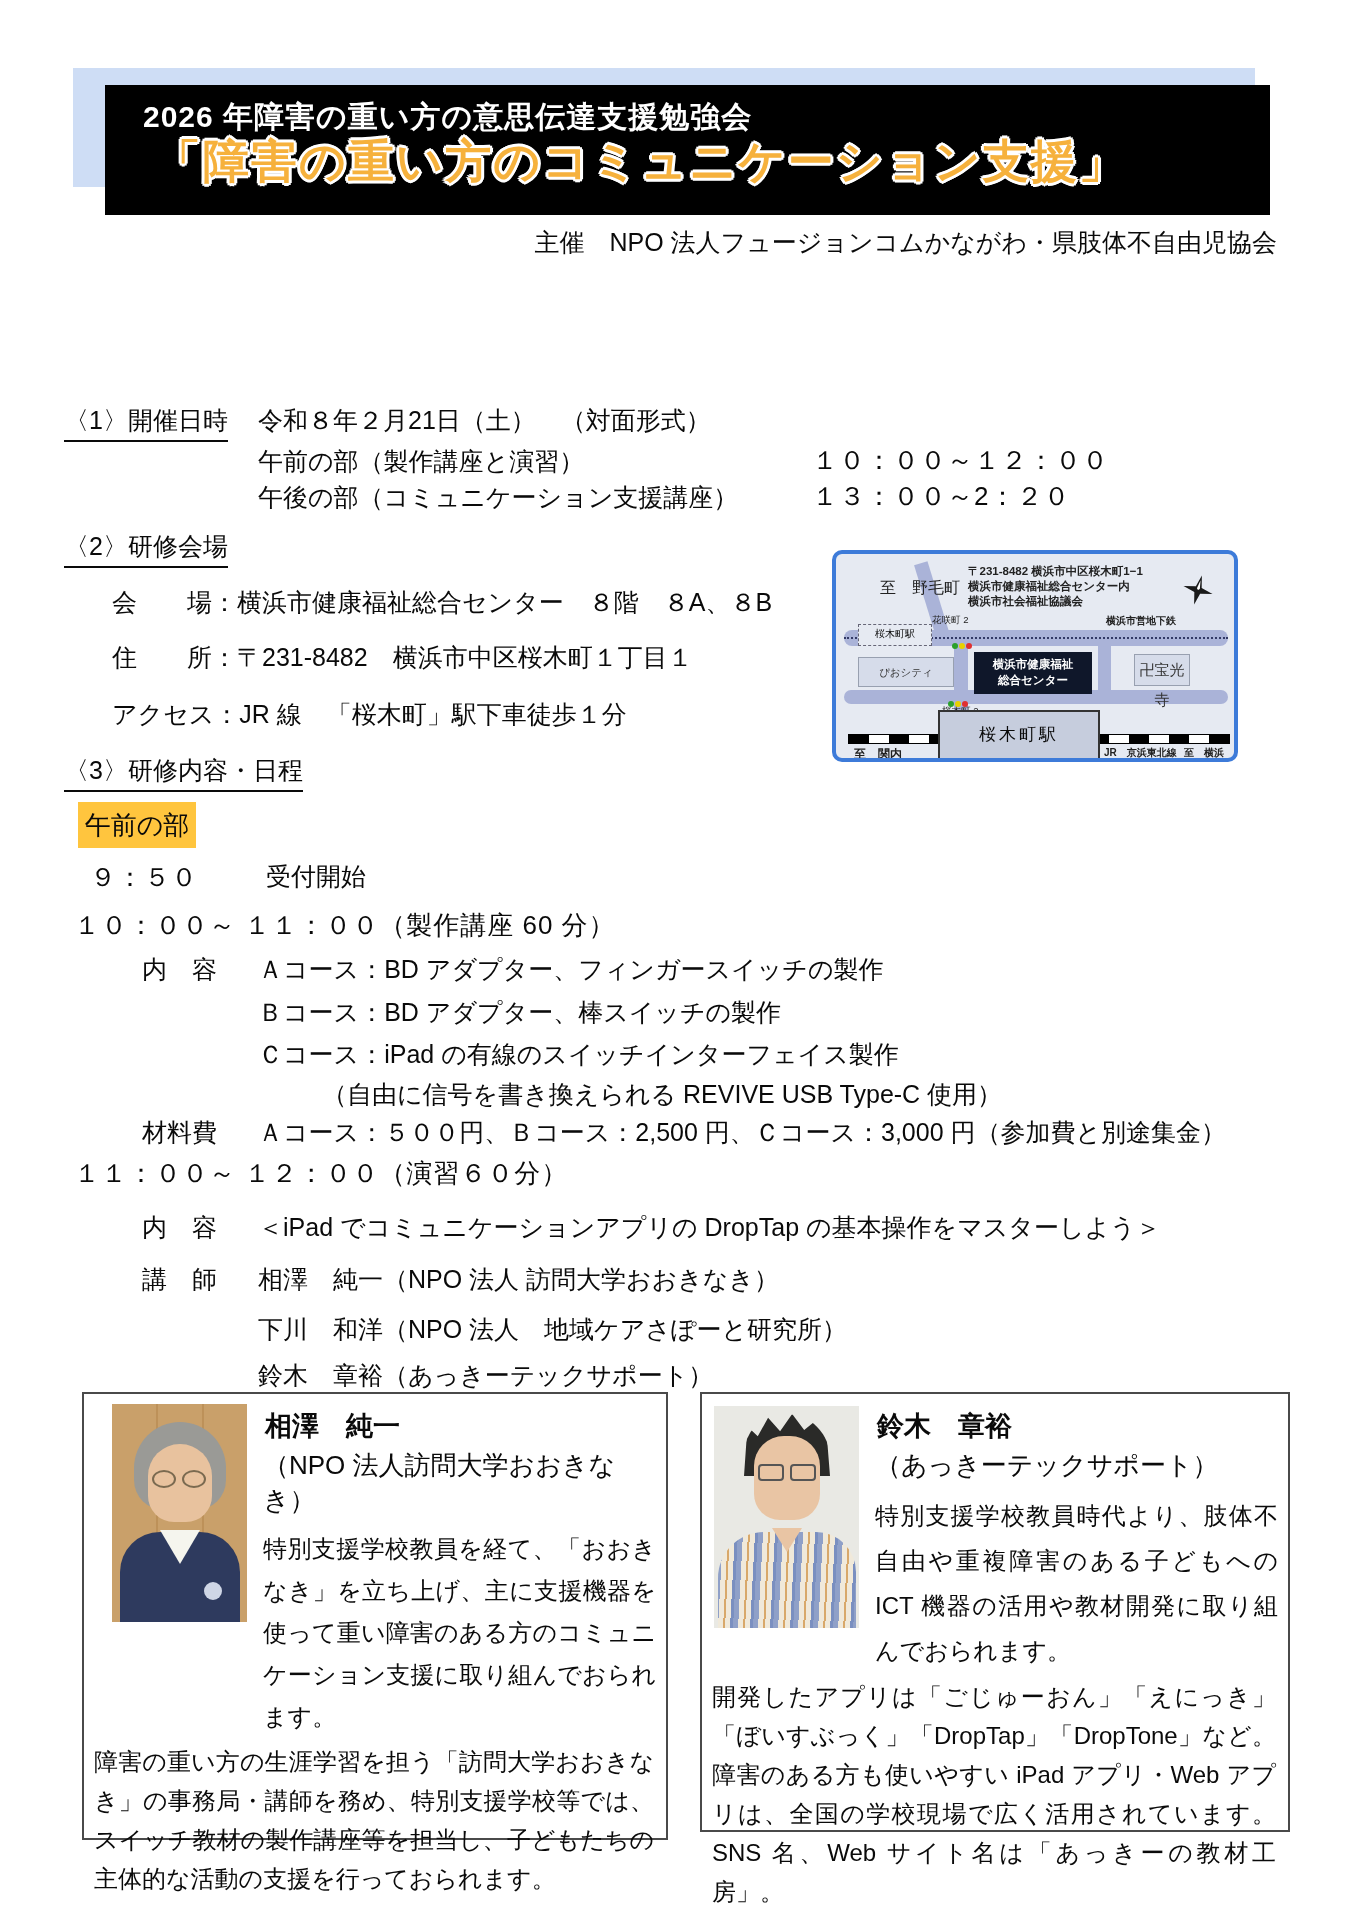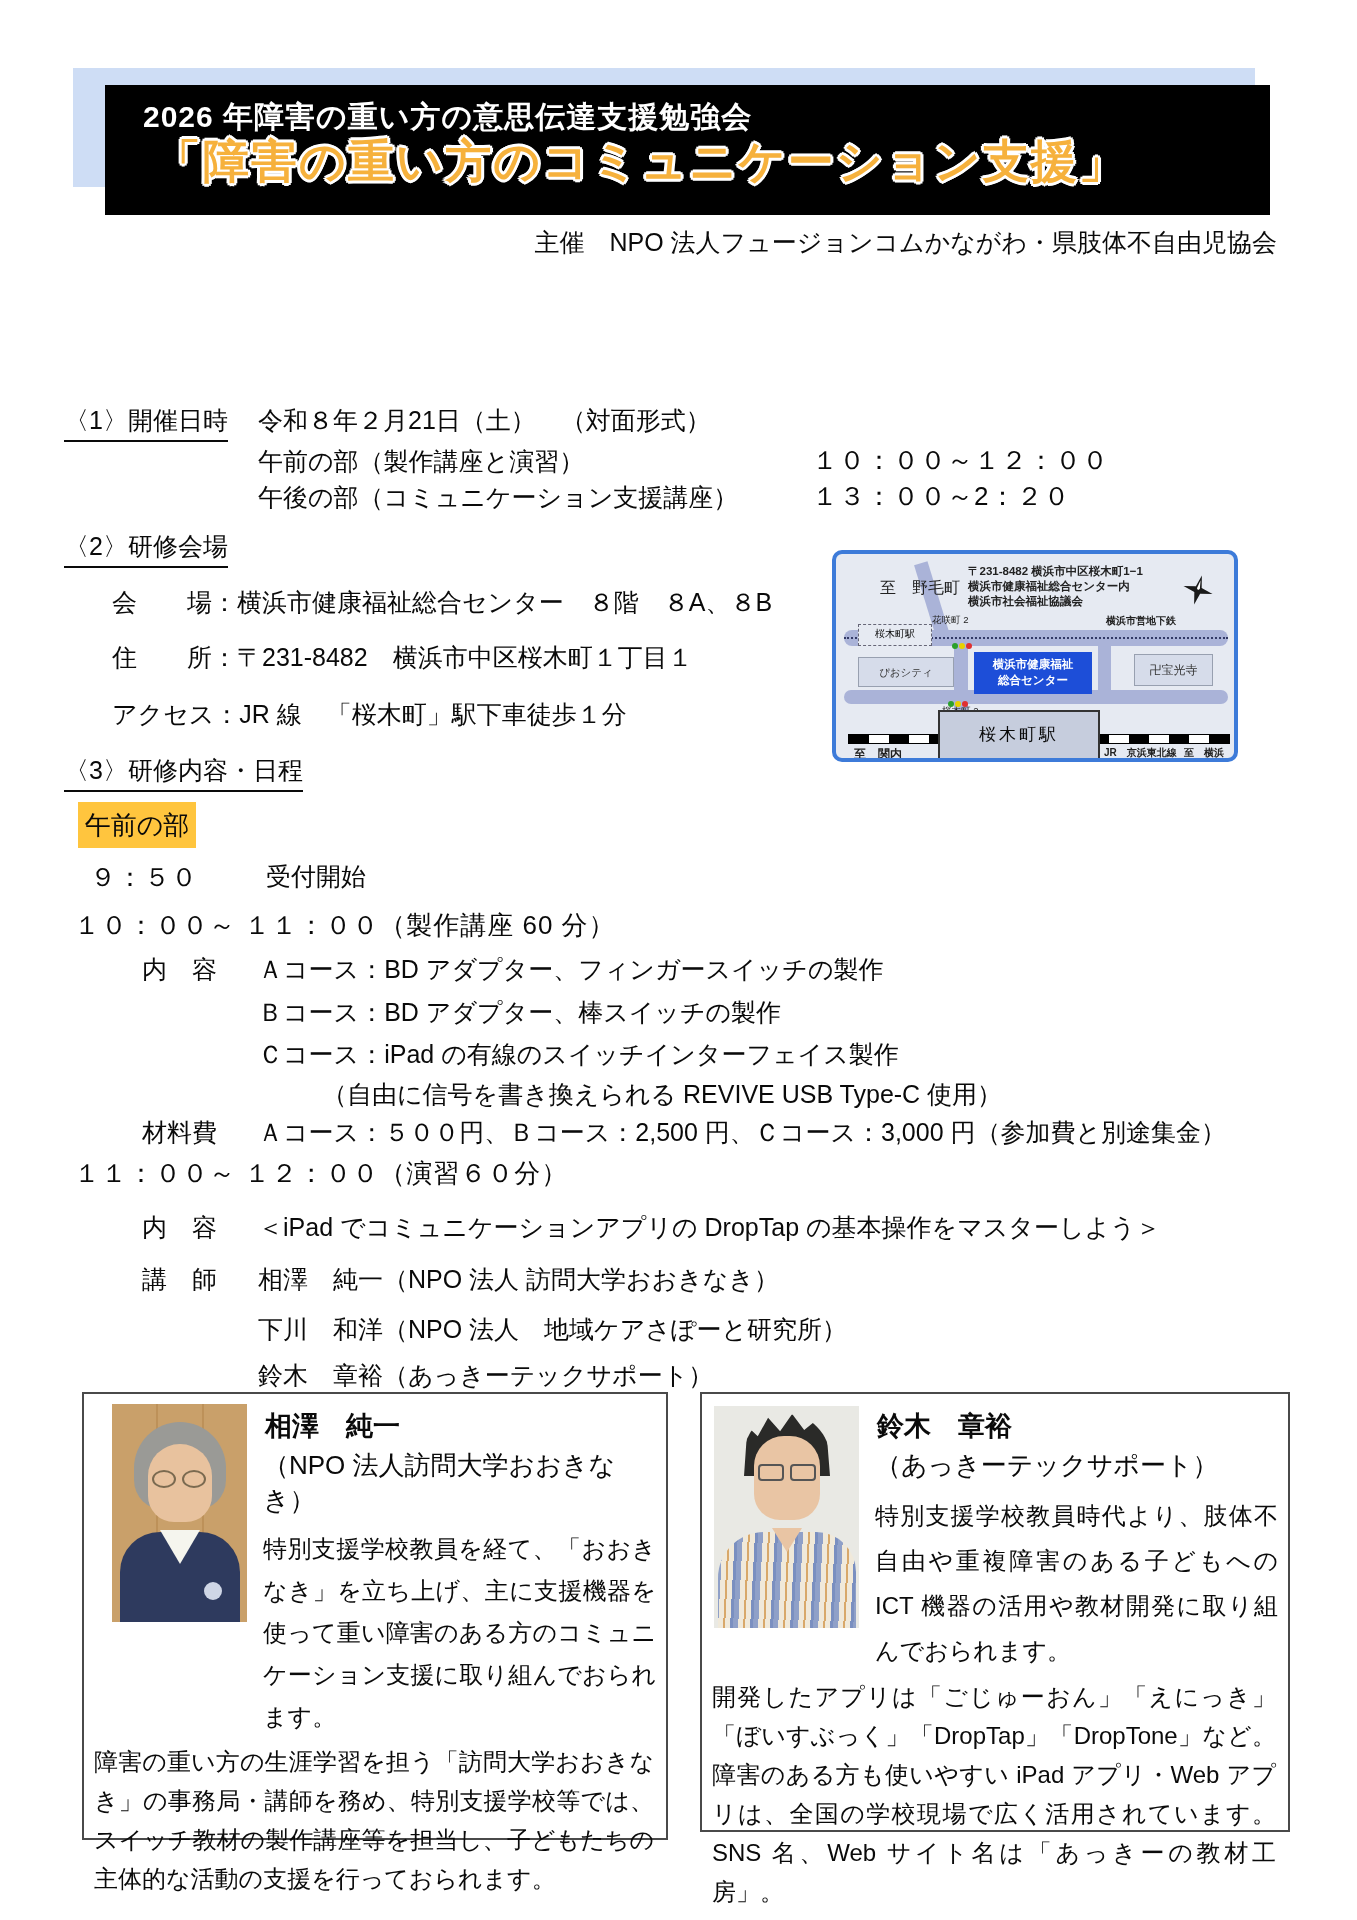--- a/index.html
+++ b/index.html
@@ -18,21 +18,21 @@
   .t25{font-size:25px;font-weight:500;}
   .t26{font-size:26px;font-weight:500;letter-spacing:1px;}
   .heading{font-size:25px;font-weight:500;border-bottom:2px solid #0a0a0a;padding-bottom:3px;}
   
   .map{left:832px;top:550px;width:406px;height:212px;background:#E6EAF2;border:4px solid #3D7BD9;border-radius:10px;box-sizing:border-box;overflow:hidden;}
   .road{background:#AAB3D8;position:absolute;}
   .map-label{position:absolute;color:#222;white-space:nowrap;}
   .mbox{position:absolute;background:#D6DCEA;border:1px solid #98A0B0;color:#333;text-align:center;box-sizing:border-box;}
   .dash-box{position:absolute;background:#E6EAF2;border:1px dashed #667;font-size:10px;text-align:center;z-index:4;}
   .dot{width:6px;height:6px;border-radius:50%;display:inline-block;margin-right:1px;}
-  .center-box{position:absolute;background:#1d4ed8;color:#fff;font-weight:700;text-align:center;z-index:3;}
+  .center-box{position:absolute;background:#0f172a;color:#fff;font-weight:700;text-align:center;z-index:3;}
   .rail{position:absolute;height:8px;background:repeating-linear-gradient(90deg,#000 0 20px,#fff 20px 40px);border:1px solid #000;z-index:2;}
   .station-big{position:absolute;background:#C6CDDD;border:2px solid #333;text-align:center;z-index:3;}
   
   .badge{left:78px;top:802px;width:118px;height:46px;background:#FFC53E;text-align:center;line-height:46px;font-size:26px;}
   
   .pbox{border:2px solid #4a4a4a;background:#fff;box-sizing:border-box;font-size:24px;}
   .pbox-left{left:82px;top:1392px;width:586px;height:448px;}
   .pbox-right{left:700px;top:1392px;width:590px;height:440px;}
   .photo{float:left;position:relative;overflow:hidden;}
   .photo-a{width:135px;height:218px;margin:10px 16px 6px 28px;background:linear-gradient(90deg,#c9a06a 0 44px,#bd9159 44px 46px,#c9a06a 46px 90px,#bd9159 90px 92px,#c9a06a 92px 135px);}
@@ -94,21 +94,21 @@
     <div class="dash-box" style="left:22px;top:70px;width:72px;height:20px;line-height:18px;">桜木町駅</div>
     <div class="abs" style="left:116px;top:81px;z-index:4;">
       <span class="dot" style="background:#2BA02B;"></span><span class="dot" style="background:#E8D000;"></span><span class="dot" style="background:#E03030;"></span>
     </div>
 
     <div class="mbox" style="left:22px;top:103px;width:96px;height:30px;font-size:10.5px;line-height:28px;z-index:3;">ぴおシティ</div>
     <div class="center-box" style="left:138px;top:98px;width:118px;height:38px;font-size:11.5px;line-height:16px;padding-top:4px;">
       <div>横浜市健康福祉</div>
       <div>総合センター</div>
     </div>
-    <div class="mbox" style="left:298px;top:100px;width:79px;height:32px;font-size:12px;line-height:30px;z-index:3;">卍宝光寺</div>
+    <div class="mbox" style="left:298px;top:100px;width:56px;height:32px;font-size:15px;line-height:30px;z-index:3;">卍宝光寺</div>
 
     <div class="abs" style="left:112px;top:139px;z-index:4;">
       <span class="dot" style="background:#2BA02B;"></span><span class="dot" style="background:#E8D000;"></span><span class="dot" style="background:#E03030;"></span>
     </div>
     <div class="map-label" style="left:106px;top:151px;font-size:9.5px;z-index:3;">桜木町 2</div>
 
     <div class="rail" style="left:12px;top:180px;width:380px;"></div>
     <div class="station-big" style="left:102px;top:156px;width:158px;height:46px;font-size:17px;letter-spacing:3px;line-height:46px;">桜木町駅</div>
     <div class="map-label" style="left:18px;top:192px;font-size:12px;font-weight:700;z-index:3;">至　関内</div>
     <div class="map-label" style="left:268px;top:192px;font-size:10px;font-weight:700;z-index:3;">JR　京浜東北線</div>

